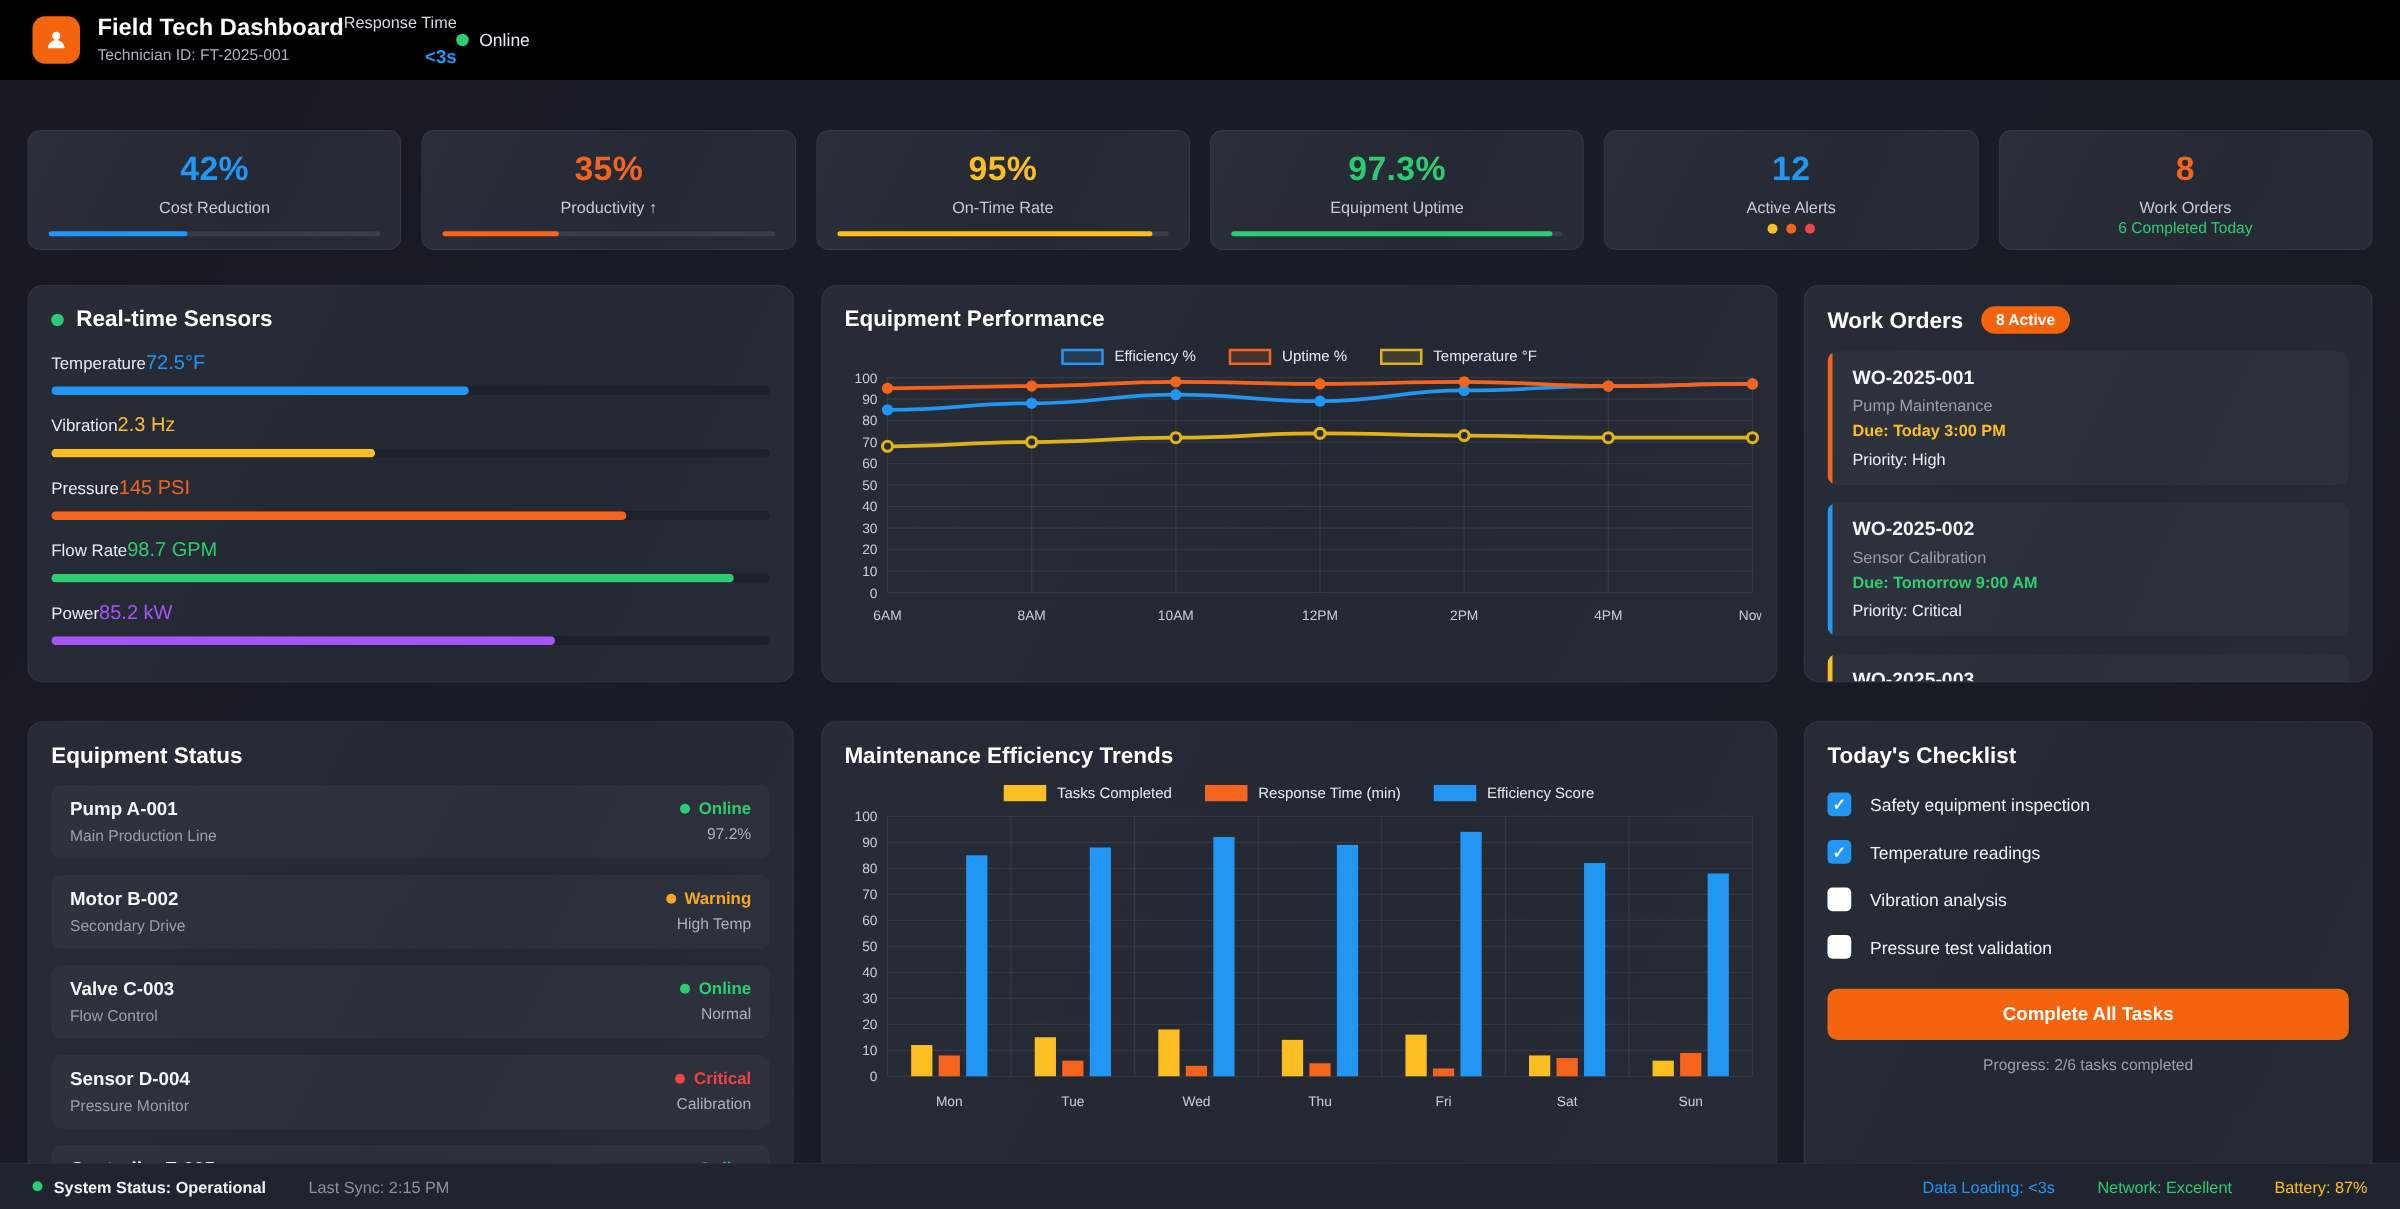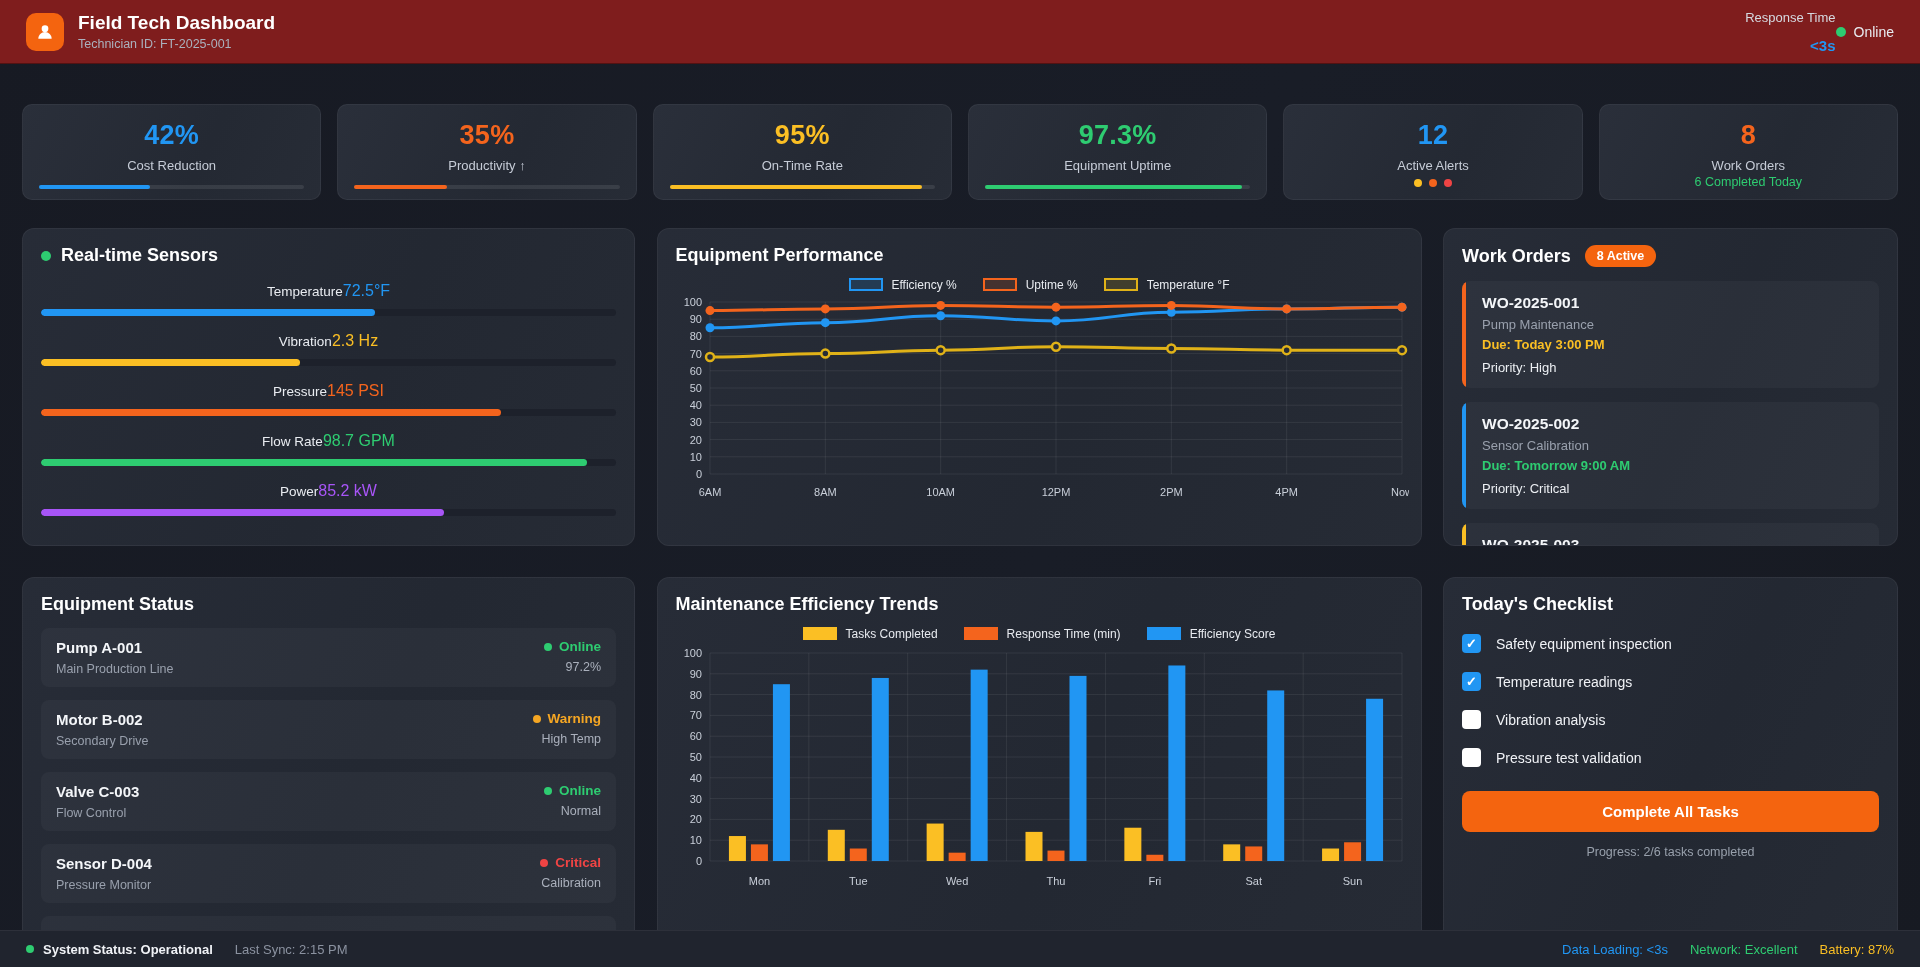--- a/index.html
+++ b/index.html
@@ -1,21 +1,21 @@
 <!DOCTYPE html>
 <html><head>
 <meta charset="utf-8">
 <style>
   *{box-sizing:border-box;margin:0;padding:0}
   html,body{width:1920px;height:967px;overflow:hidden}
   body{font-family:"Liberation Sans",sans-serif;color:#f1f3f7;
        background:linear-gradient(118deg,#171a23 0%,#191d27 55%,#171a22 100%)}
   
-  .header{height:64px;display:flex;align-items:center;justify-content:space-between;
-          padding:0 26px;background:#7f1d1d;border-bottom:1px solid rgba(0,0,0,.35)}
+  .header{height:64px;display:flex;align-items:center;
+          padding:0 26px;background:#000000;border-bottom:1px solid rgba(0,0,0,.35)}
   .brand{display:flex;align-items:center;gap:14px}
   .logo{width:38px;height:38px;border-radius:10px;background:#f4640f;display:flex;
         align-items:center;justify-content:center;flex:0 0 auto}
   .app-title{font-size:19px;font-weight:bold;color:#fff}
   .app-sub{font-size:12.5px;color:#aab1bd;margin-top:3px}
   .header-right{display:flex;align-items:center;}
   .resp{text-align:right}
   .resp-label{font-size:13px;color:#d6dae1}
   .resp-value{font-size:15px;font-weight:bold;color:#2196f3;margin-top:12px}
   .online{display:flex;align-items:center;gap:8px;font-size:14px;color:#e8ebf0}
@@ -39,21 +39,21 @@
   .grid{margin:28px 22px 0;display:grid;grid-template-columns:613px 765px 455px;
         grid-template-rows:318px 367px;row-gap:31px;justify-content:space-between}
   .panel{background:linear-gradient(115deg,#272c37 0%,#232832 55%,#262b35 100%);
          border:1px solid rgba(255,255,255,.05);border-radius:12px;padding:16px 18px;
          overflow:hidden;position:relative}
   .panel-title{font-size:18px;font-weight:bold;color:#fff;display:flex;align-items:center;gap:10px}
   .badge{background:#f4640f;color:#fff;font-size:12.5px;font-weight:bold;border-radius:999px;
          padding:4px 12px;margin-left:4px}
   
   .s-row{margin-top:16px}
-  .s-head{display:flex;justify-content:center;align-items:baseline;font-size:13.5px}
+  .s-head{display:flex;justify-content:flex-start;align-items:baseline;font-size:13.5px}
   .s-label{color:#e9ecf1}
   .s-value{font-weight:normal;font-size:16px}
   .s-track{margin-top:9px;height:7px;border-radius:4px;background:#1d212b;overflow:hidden}
   .s-fill{height:100%;border-radius:4px}
   
   .st-item{display:flex;justify-content:space-between;background:rgba(255,255,255,.035);
            border-radius:8px;padding:11px 15px;margin-top:13px}
   .st-name{font-size:15px;font-weight:bold;color:#f4f6f9}
   .st-desc{font-size:12.5px;color:#99a0ad;margin-top:6px}
   .st-right{text-align:right}
@@ -71,31 +71,31 @@
   .chk{display:flex;align-items:center;gap:15px;margin-top:19px;font-size:14px;color:#f0f2f6;cursor:pointer}
   .cb{width:19px;height:19px;border-radius:4px;background:#fff;display:flex;align-items:center;
       justify-content:center;font-size:13px;font-weight:bold;color:#fff;flex:0 0 auto}
   .cb.on{background:#2196f3}
   .cta{display:block;width:100%;margin-top:24px;background:#f4640f;border:none;border-radius:8px;
        height:41px;color:#fff;font-weight:bold;font-size:15px;font-family:inherit;cursor:pointer}
   .progress{text-align:center;color:#98a0ac;font-size:12.5px;margin-top:13px}
   
   .legend{display:flex;justify-content:center;align-items:center;gap:26px;margin:12px 0 2px;
           font-size:12px;color:#e8ebf0}
-  .lg-item{display:flex;gap:9px}
+  .lg-item{display:flex;align-items:center;gap:9px}
   .lg-box{width:34px;height:13px;display:inline-block}
   .lg-box.outlined{border:2.5px solid}
   .chart-mount{margin-top:2px}
   .tick{fill:#c9cfd9;font-size:11px;font-family:"Liberation Sans",sans-serif}
   .gridline{stroke:rgba(255,255,255,.075);stroke-width:1}
   
   .footer{position:fixed;left:0;right:0;bottom:0;height:37px;background:#20242e;
           border-top:1px solid rgba(255,255,255,.06);display:flex;align-items:center;
           justify-content:space-between;padding:0 26px;font-size:13px}
-  .f-left,.f-right{display:flex;align-items:center;gap:22px}
+  .f-left,.f-right{display:flex;align-items:center;gap:34px}
   .f-status{display:flex;align-items:center;gap:9px;font-weight:bold;color:#f0f2f6}
   .f-sync{color:#8b92a0}
 </style>
 </head>
 <body>
 
 <header class="header">
   <div class="brand">
     <div class="logo">
       <svg width="20" height="20" viewBox="0 0 24 24" fill="#ffffff">

